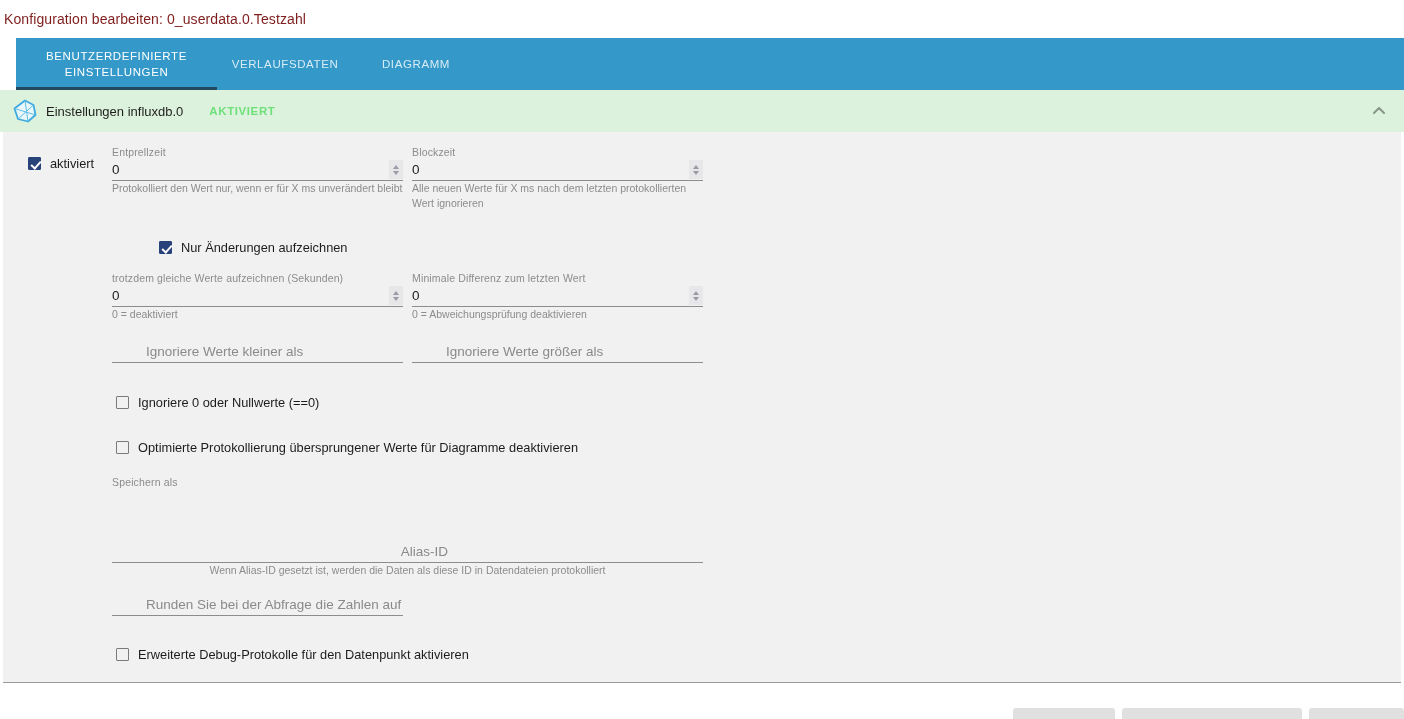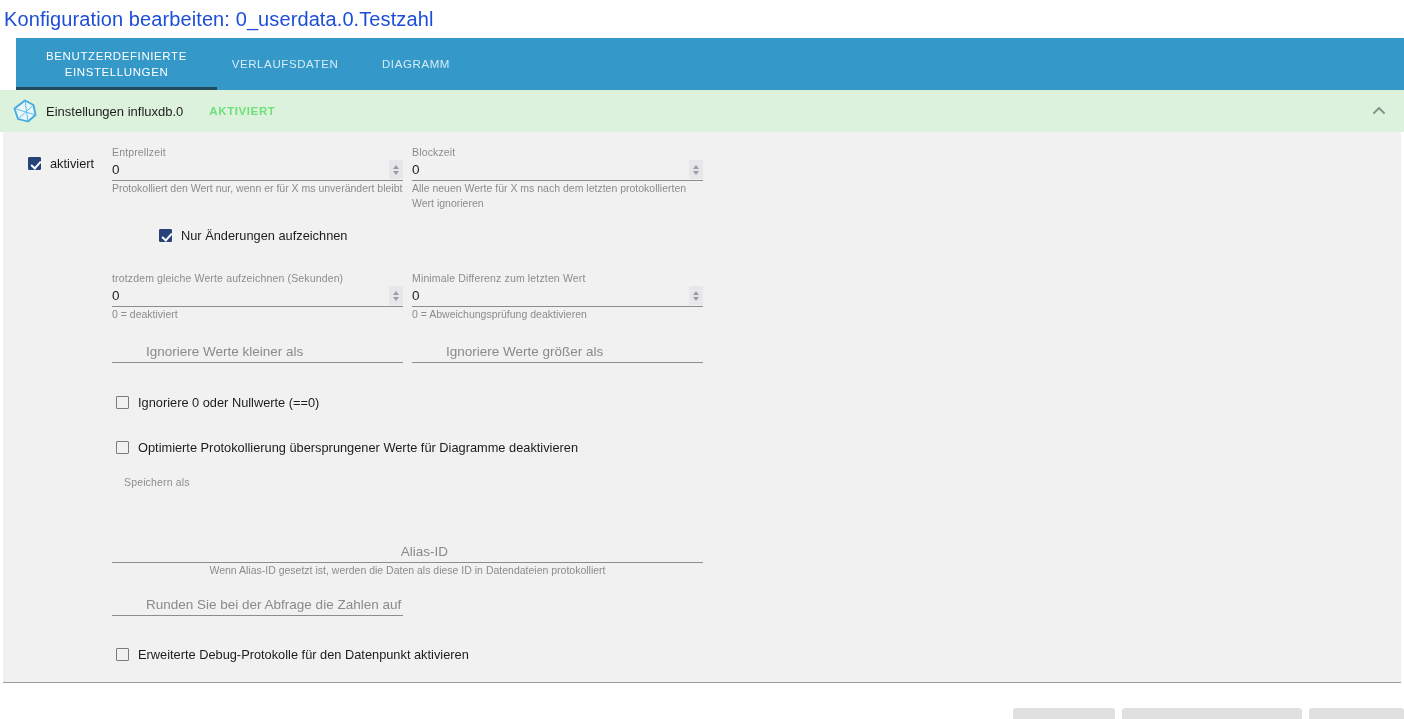--- a/index.html
+++ b/index.html
@@ -11,22 +11,22 @@
     overflow: hidden;
   }
 
   
   .dialog-title {
     position: absolute;
     left: 0; top: 0;
     width: 1404px; height: 38px;
     display: flex; align-items: center;
     padding-left: 4px;
-    font-size: 20px;
-    color: #1d4ed8;
+    font-size: 14px;
+    color: #7f1d1d;
     background: #ffffff;
     white-space: nowrap;
     letter-spacing: .1px;
   }
 
   
   .tabbar {
     position: absolute;
     left: 16px; top: 38px;
     width: 1404px; height: 52px;
@@ -272,21 +272,21 @@
       <span class="spinner">
         <svg viewBox="0 0 10 14" width="10" height="14">
           <path d="M5,2 L8,6 L2,6 Z" fill="#9a9aa8"></path>
           <path d="M5,12 L2,8 L8,8 Z" fill="#9a9aa8"></path>
         </svg>
       </span>
     </div>
     <div class="field-hint">Alle neuen Werte für X ms nach dem letzten protokollierten Wert ignorieren</div>
   </div>
 
-  <div class="cbrow" style="left:113px; top:96px;padding-left:43px;">
+  <div class="cbrow" style="left:113px; top:108px;padding-left:43px;">
     <span class="cbox checked"></span>
     <span class="cblabel">Nur Änderungen aufzeichnen</span>
   </div>
 
   <div class="field" style="left:109px; top:140px; width:291px;">
     <div class="field-label">trotzdem gleiche Werte aufzeichnen (Sekunden)</div>
     <div class="field-control">
       <span class="field-value">0</span>
       <span class="spinner">
         <svg viewBox="0 0 10 14" width="10" height="14">
@@ -327,21 +327,21 @@
   <div class="cbrow" style="left:113px; top:263px;">
     <span class="cbox"></span>
     <span class="cblabel">Ignoriere 0 oder Nullwerte (==0)</span>
   </div>
 
   <div class="cbrow" style="left:113px; top:308px;">
     <span class="cbox"></span>
     <span class="cblabel">Optimierte Protokollierung übersprungener Werte für Diagramme deaktivieren</span>
   </div>
 
-  <div class="field" style="left:109px; top:344px; width:291px;margin-left:12px;">
+  <div class="field" style="left:109px; top:344px; width:291px;">
     <div class="field-label">Speichern als</div>
   </div>
 
   <div class="field" style="left:109px; top:409px; width:591px;text-align:center;">
     <div class="field-control">
       <span class="field-value placeholder">Alias-ID</span>
     </div>
     <div class="field-hint">Wenn Alias-ID gesetzt ist, werden die Daten als diese ID in Datendateien protokolliert</div>
   </div>
 

